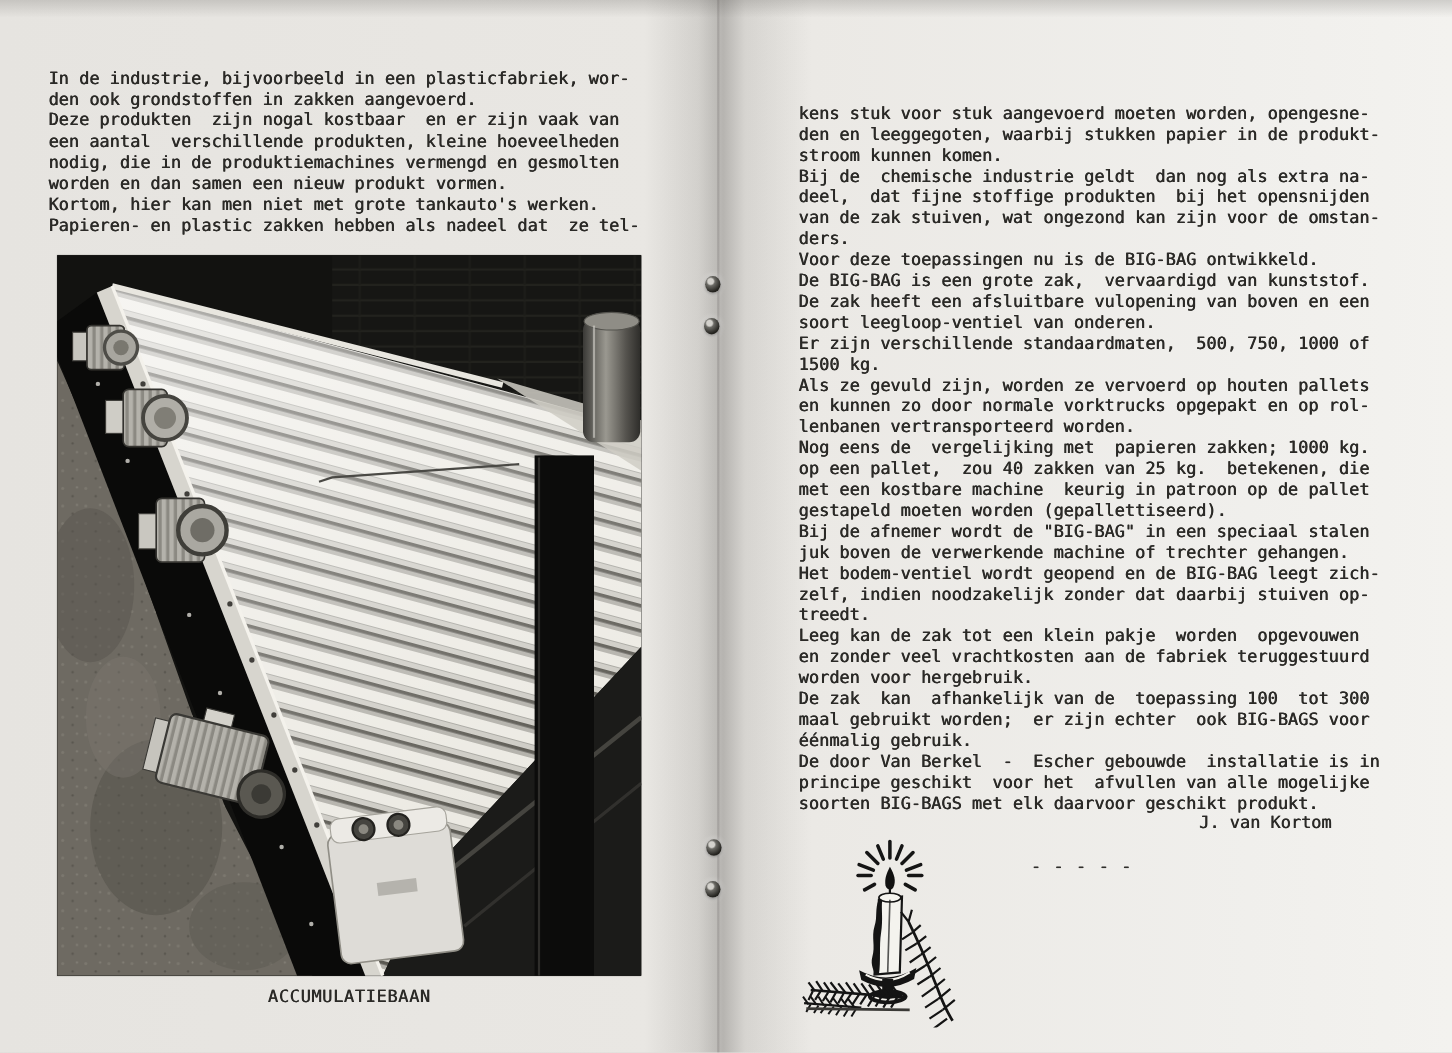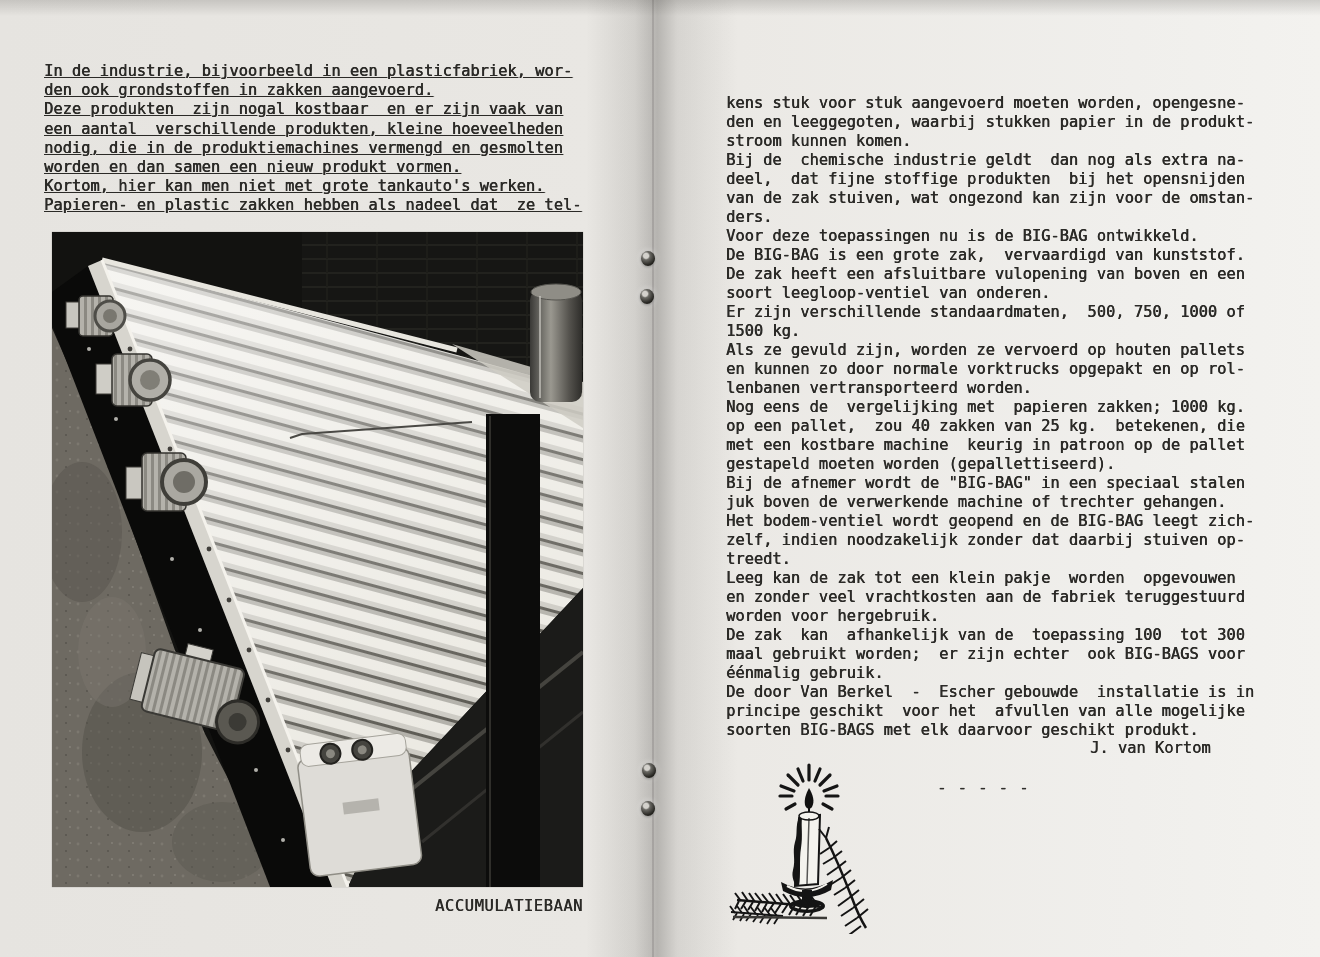--- a/index.html
+++ b/index.html
@@ -30,29 +30,29 @@
     position:absolute;width:14px;height:15px;border-radius:50%;
     background:radial-gradient(circle at 36% 32%, #d3d1cc 0 2.5px, #6b6a65 4px, #24231f 70%);
     box-shadow:0 1px 3px rgba(0,0,0,0.35), 0 0 6px rgba(255,255,255,0.6);
   }
   .typed{
     position:absolute;margin:0;white-space:pre;
     font-family:"DejaVu Sans Mono", monospace;
     font-size:15.4px;line-height:19.2px;color:#2b2a27;
     text-shadow:0.45px 0 0 currentColor, 0 0 0.6px rgba(43,42,39,0.45);
   }
-  .left-text{left:44px;top:62px;text-decoration:underline;}
+  .left-text{left:44px;top:62px;}
   .right-text{left:726px;top:74px;line-height:19px;margin-top:20px;}
   .photo{
     position:absolute;left:52px;top:232px;width:531px;height:655px;
     background:#121210;box-shadow:inset 0 0 3px rgba(0,0,0,0.5), 0 0 1px rgba(90,88,84,0.6);
   }
   .photo svg{display:block;width:531px;height:655px;}
   .caption{
-    position:absolute;left:52px;top:897px;width:531px;text-align:right;
+    position:absolute;left:52px;top:897px;width:531px;text-align:center;
     font-size:15.4px;color:#2b2a27;letter-spacing:0.6px;
     text-shadow:0.45px 0 0 currentColor;
   }
   .signature{
     position:absolute;left:1090px;top:739px;
     font-size:15.4px;color:#2b2a27;white-space:pre;
     text-shadow:0.45px 0 0 currentColor;
   }
   .dashes{
     position:absolute;left:937px;top:779px;

